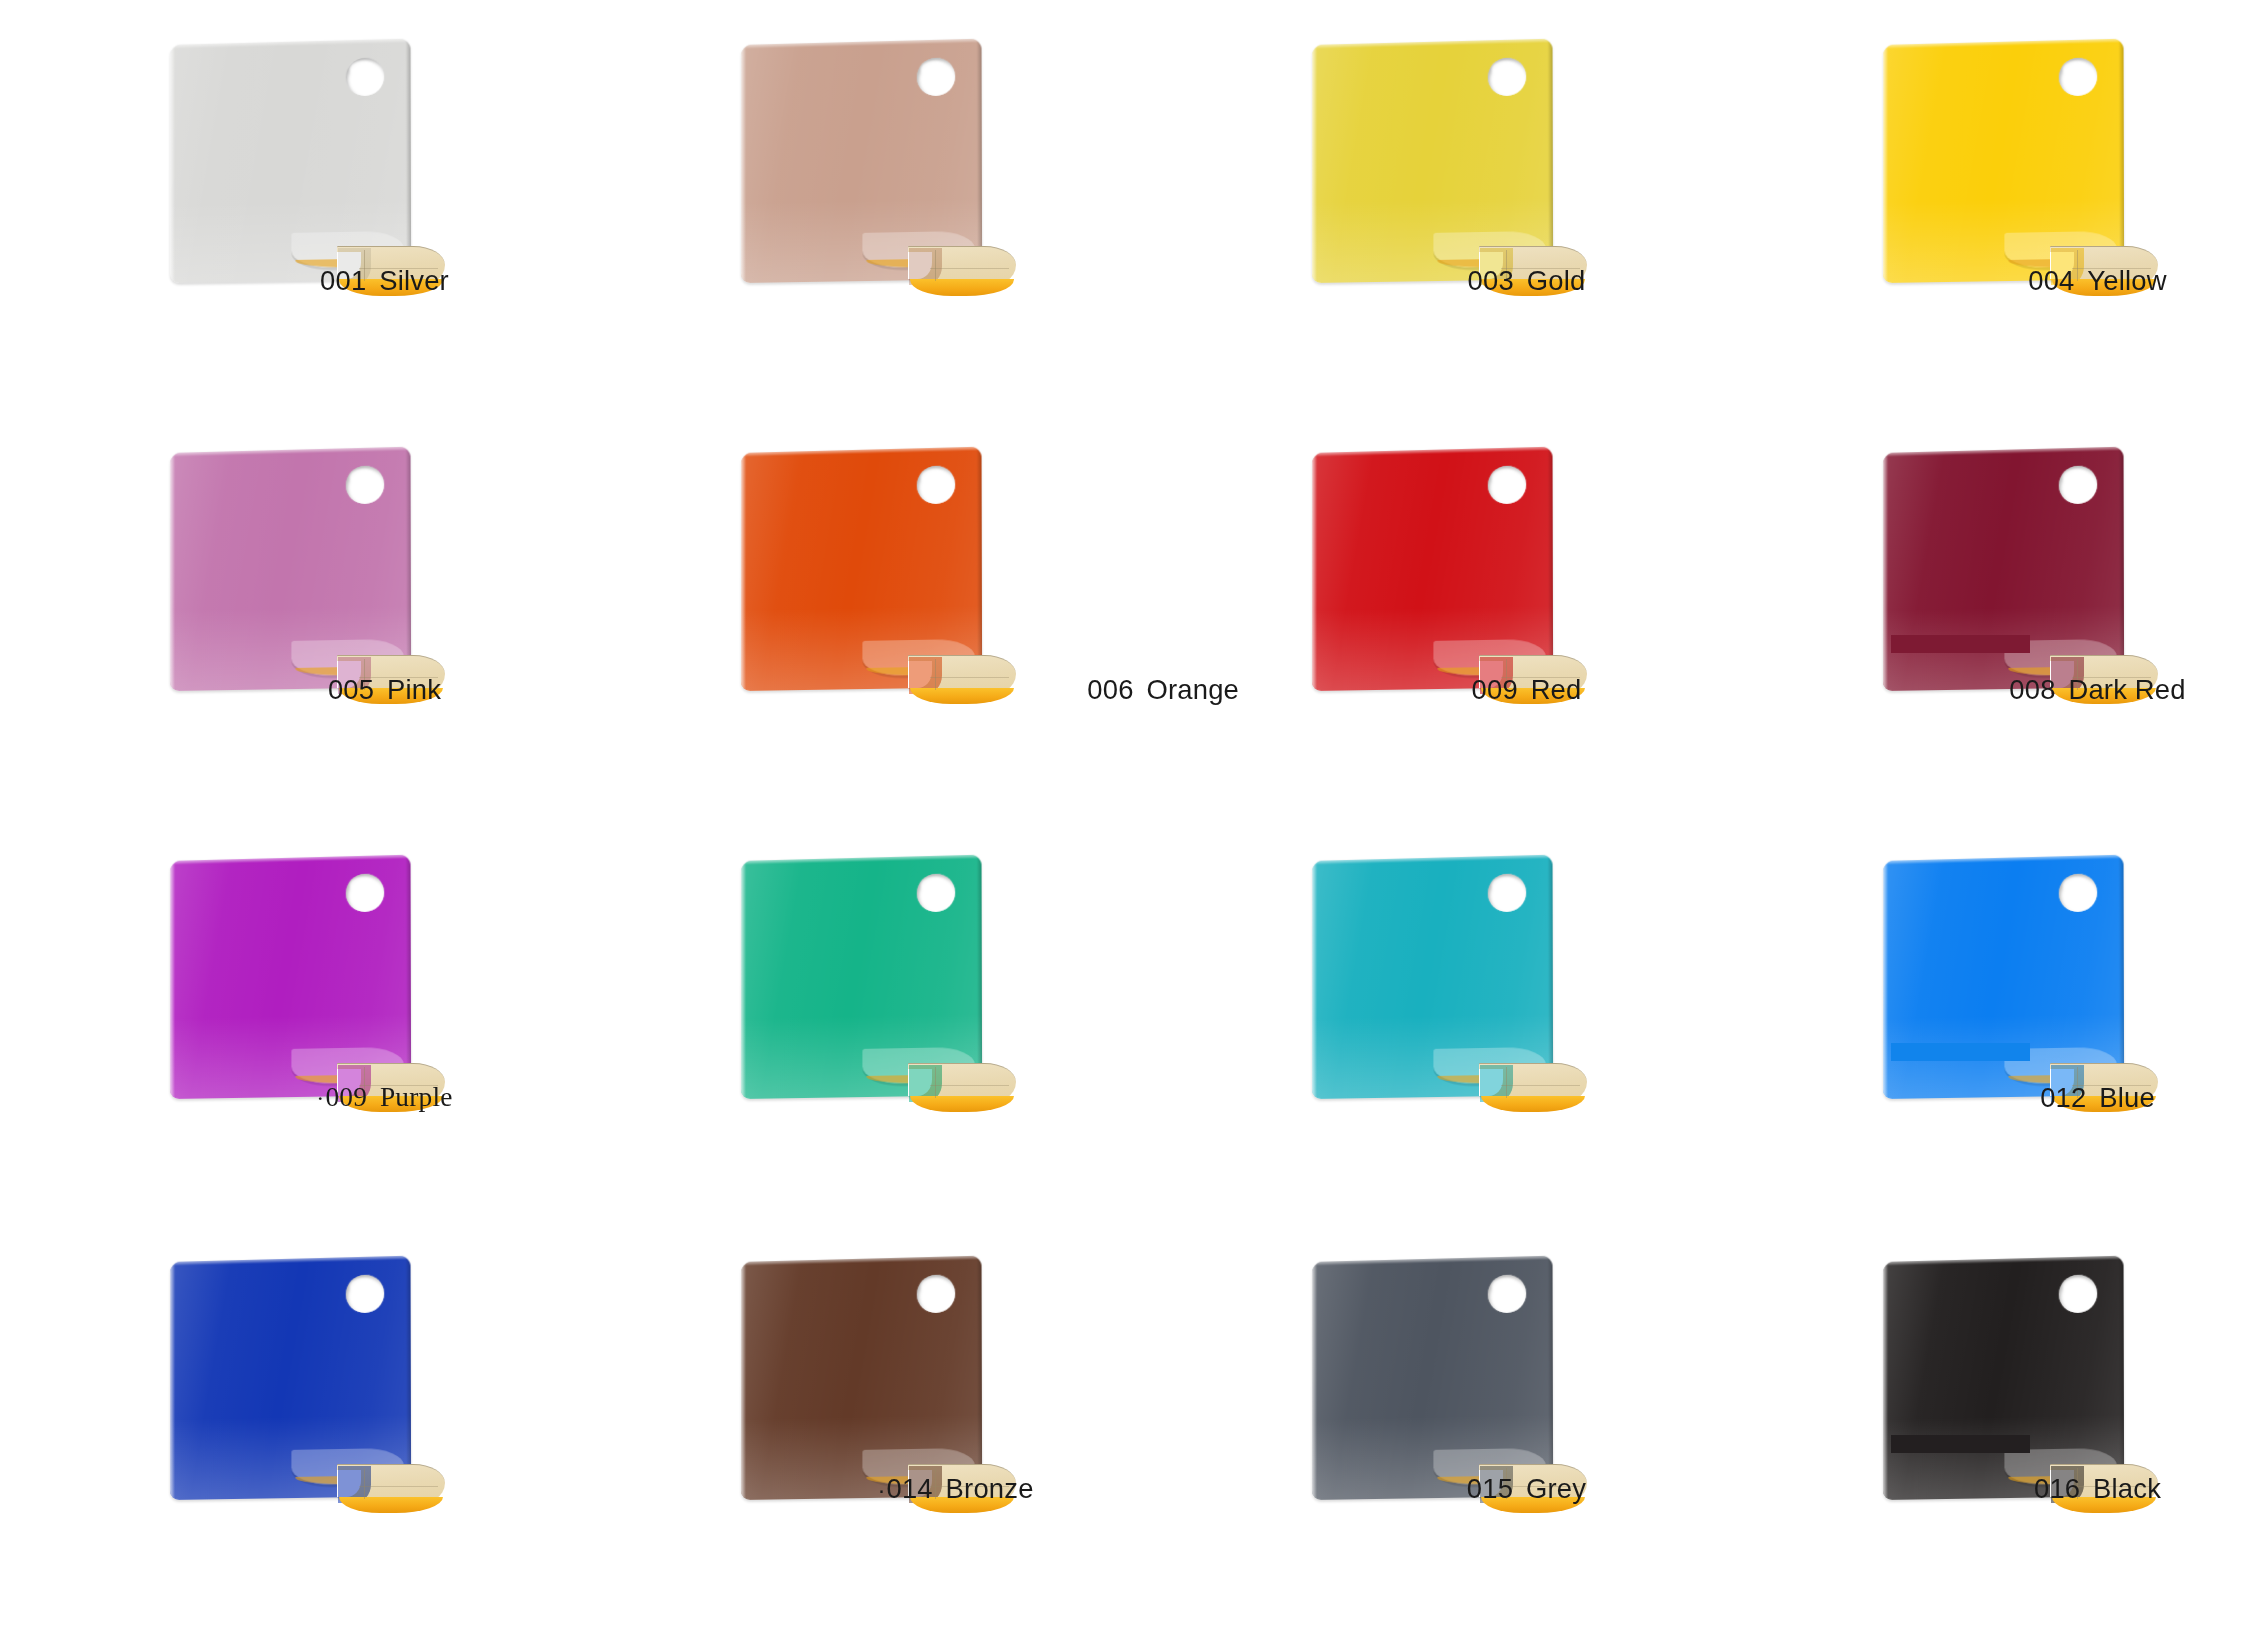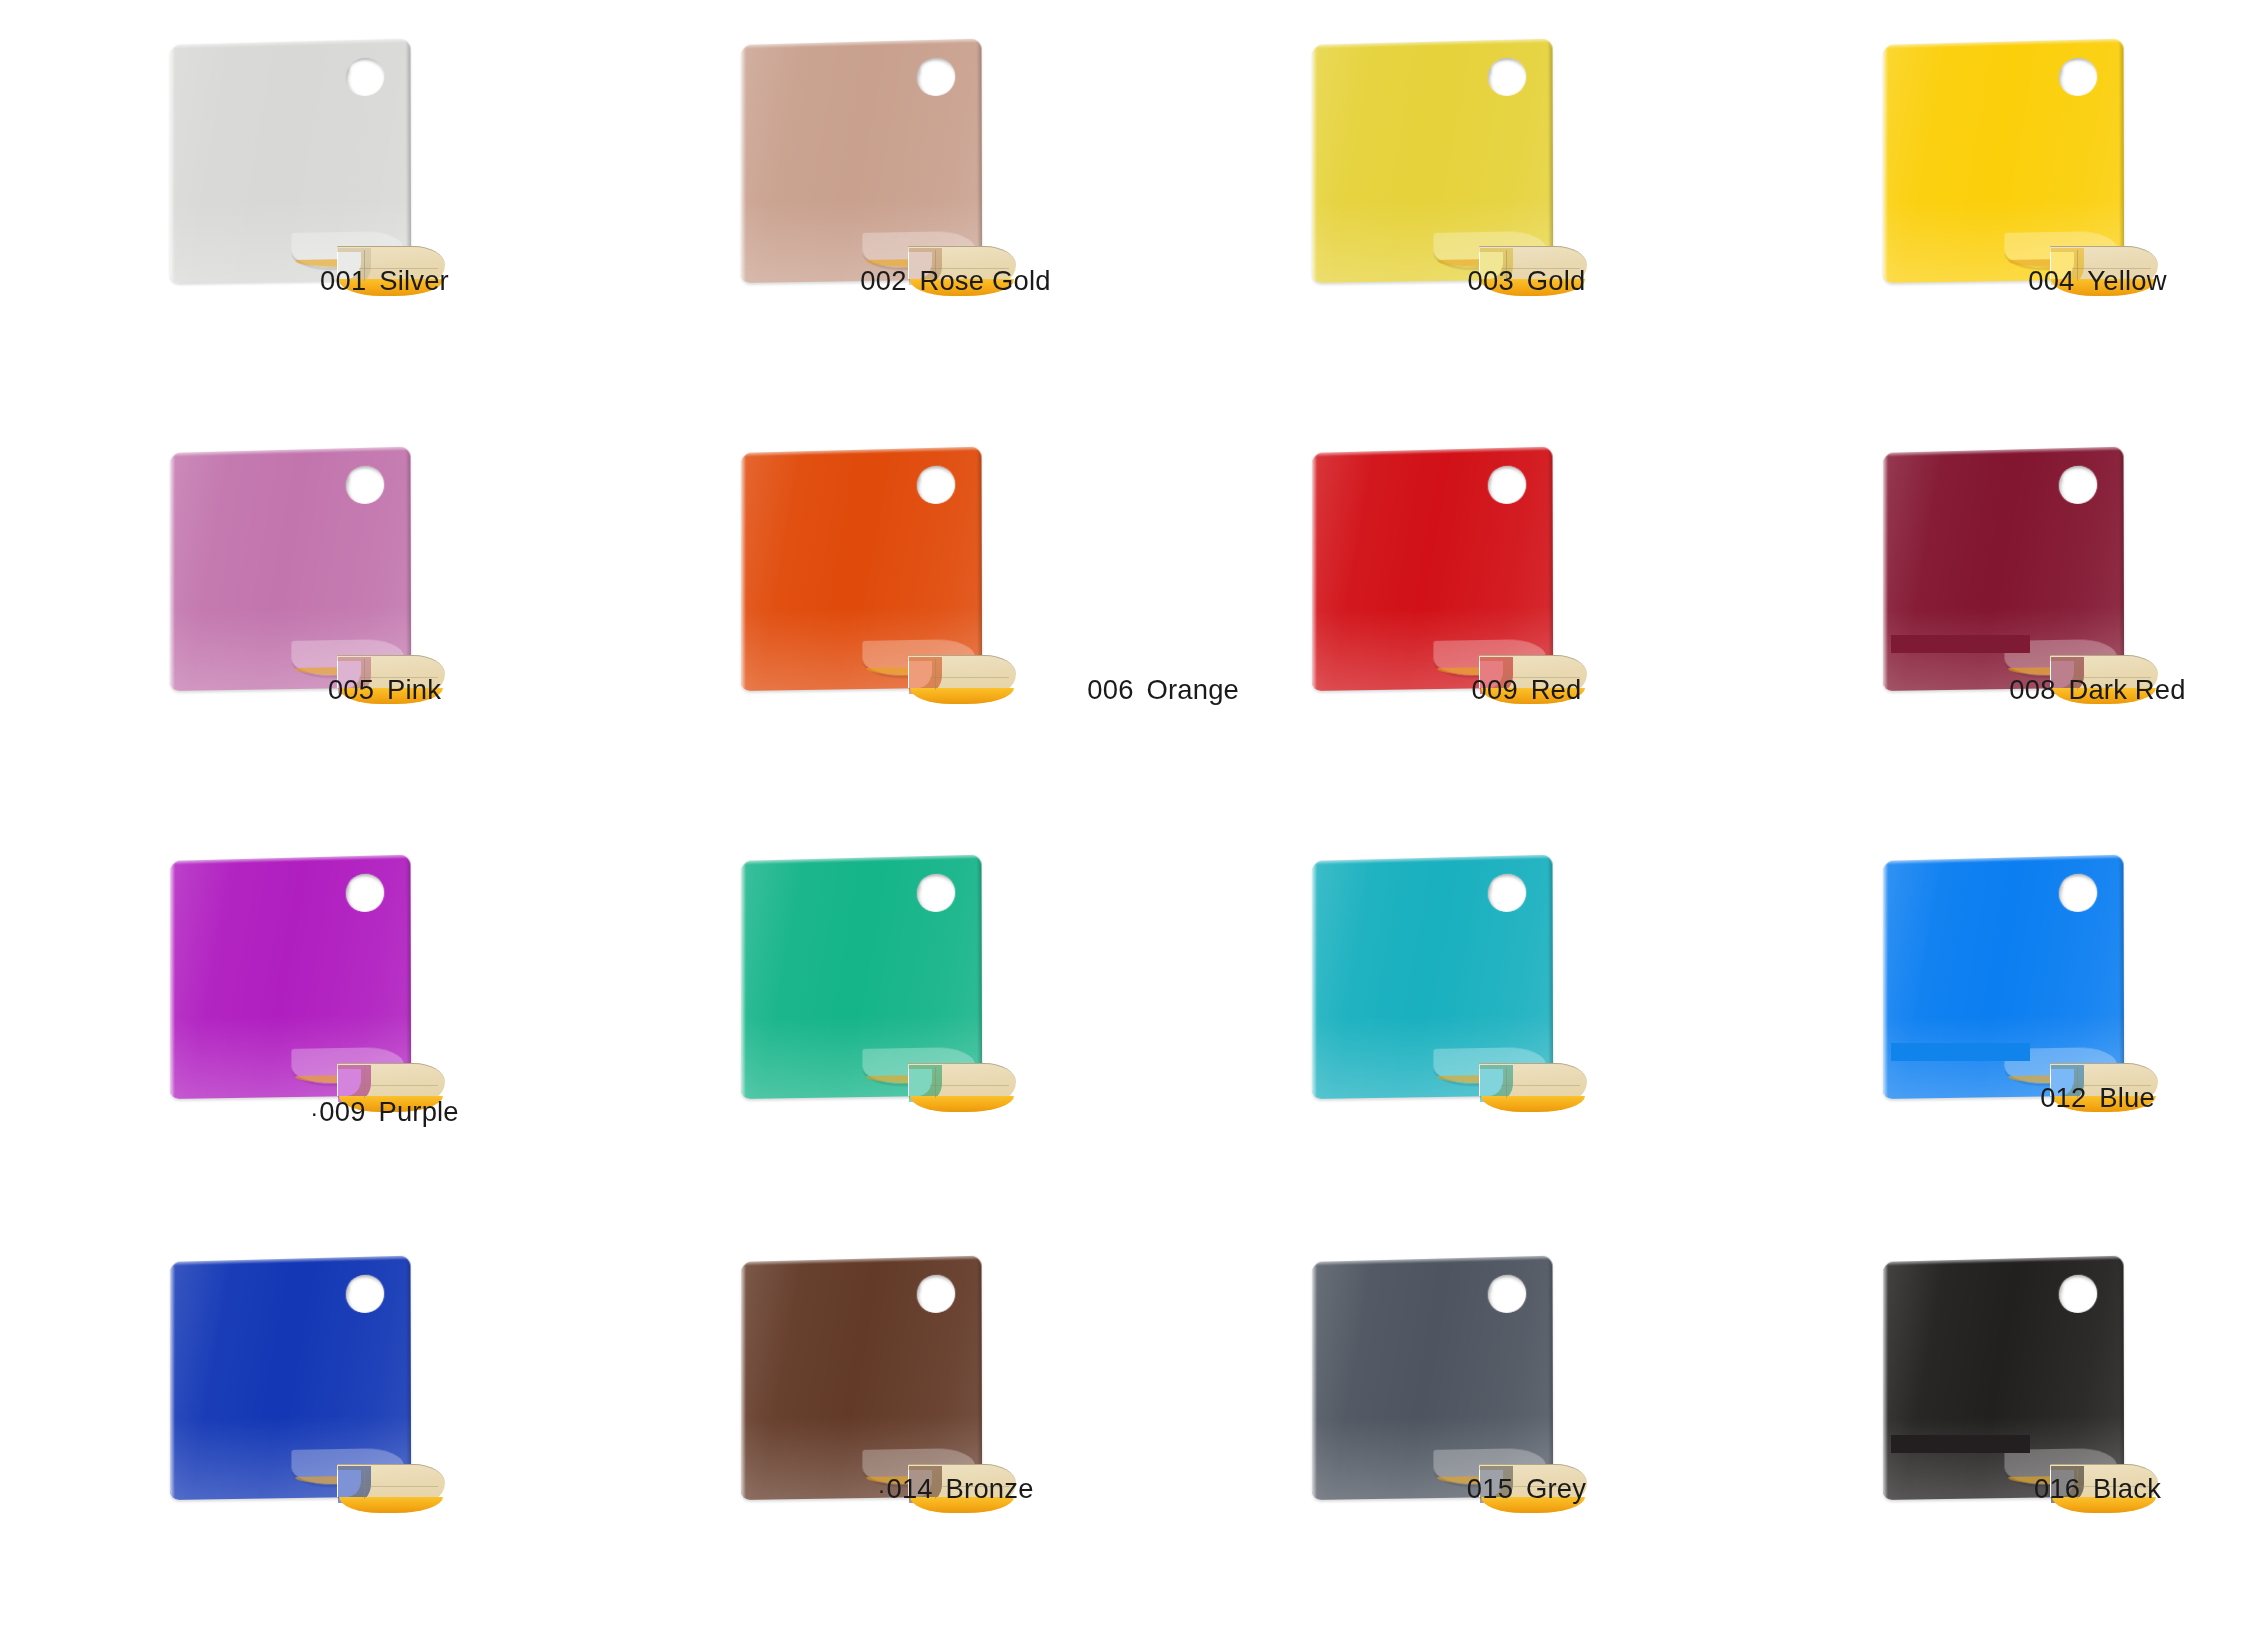--- a/index.html
+++ b/index.html
@@ -225,21 +225,20 @@
         </div>
         <div class="piece" style="--c: #c9a08e; left: 236px; top: 230px;">
           <div class="body"></div>
           <div class="notch"></div>
           <div class="tint"></div>
           <div class="lipY"></div>
           <div class="seam"></div>
           <div class="seam2"></div>
         </div>
       </div>
-      <div class="label" style="top: 249px;"><span class="num">002</span><span class="nm">Rose Gold</span></div>
     </div>
     <div class="cell" style="left: 1243px; top: 16.4px;">
       <div class="stage">
         <div class="plate" style="--c: #e6d23a;">
           <div class="face"></div>
           <div class="sheen"></div>
           <div class="bottomglow"></div>
           <div class="edgeL"></div>
           <div class="edgeT"></div>
           <div class="edgeR"></div>
@@ -415,21 +414,21 @@
         </div>
         <div class="piece" style="--c: #b01ec0; left: 236px; top: 230px;">
           <div class="body"></div>
           <div class="notch"></div>
           <div class="tint"></div>
           <div class="lipY"></div>
           <div class="seam"></div>
           <div class="seam2"></div>
         </div>
       </div>
-      <div class="label tick" style="top: 263px;"><span class="num">009</span><span class="nm">Purple</span></div>
+      <div class="label tick" style="top: 249px; font-family: Liberation Serif, serif;"><span class="num">009</span><span class="nm">Purple</span></div>
     </div>
     <div class="cell" style="left: 672px; top: 833px;">
       <div class="stage">
         <div class="plate" style="--c: #15b489;">
           <div class="face"></div>
           <div class="sheen"></div>
           <div class="bottomglow"></div>
           <div class="edgeL"></div>
           <div class="edgeT"></div>
           <div class="edgeR"></div>

